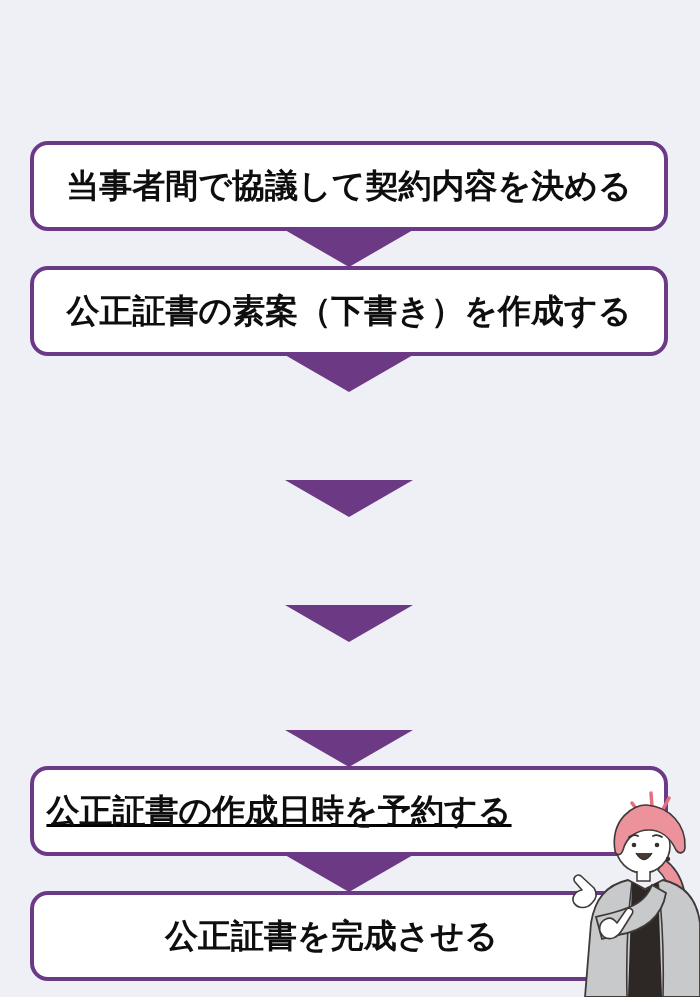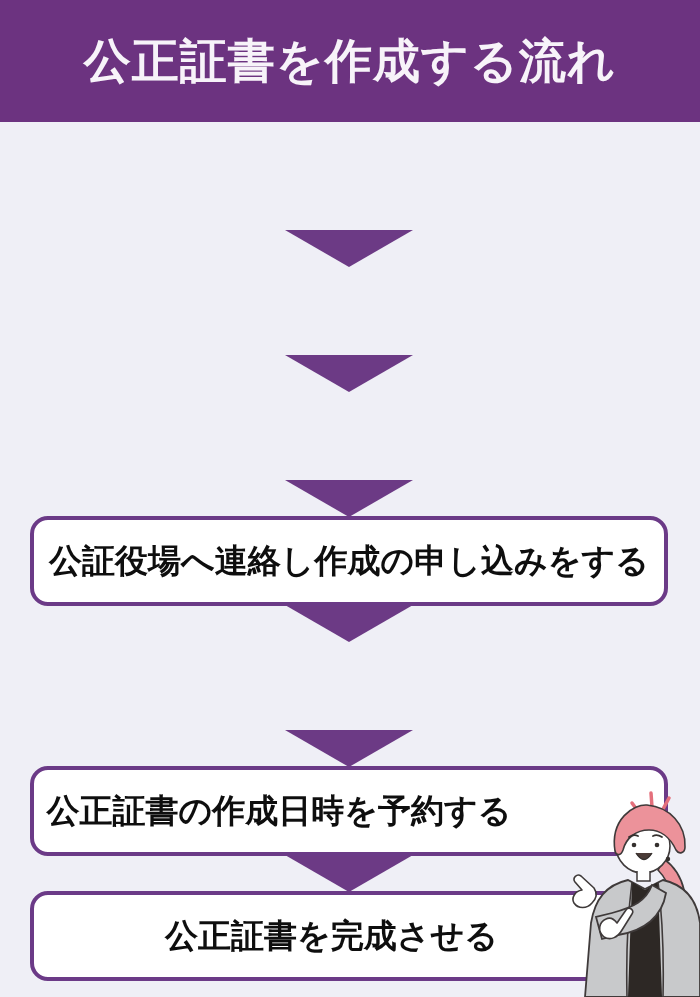--- a/index.html
+++ b/index.html
@@ -49,21 +49,21 @@
     justify-content: center;
     z-index: 2;
   }
   .step span {
     font-size: 33px;
     font-weight: 700;
     color: var(--step-text, #0E0E0E);
     white-space: nowrap;
     letter-spacing: 0px;
   }
-  .step.shift-left  { padding-right: 140px; }
+  .step.shift-left  { padding-right: 140px; text-decoration: underline; }
   .step.shift-slight{ padding-right: 35px; }
   
   .arrow {
     position: absolute;
     left: 285px;
     width: 128px;
     height: 37px;
     background: var(--arrow, #6C3A85);
     clip-path: polygon(0 0, 100% 0, 50% 100%);
     z-index: 1;
@@ -76,33 +76,33 @@
     width: 152px;
     height: 214px;
     z-index: 5;
   }
 </style>
 </head>
 <body>
 
 <div class="stage">
 
-  <header class="banner">
-    <h1>公正証書を作成する流れ</h1>
-  </header>
 
+  <div class="step" style="top:141px">
+    <span>当事者間で協議して契約内容を決める</span>
+  </div>
   <div class="arrow" style="top:230px"></div>
 
+  <div class="step" style="top:266px">
+    <span>公正証書の素案（下書き）を作成する</span>
+  </div>
   <div class="arrow" style="top:355px"></div>
 
   <div class="arrow" style="top:480px"></div>
 
-  <div class="step" style="top:516px">
-    <span>公証役場へ連絡し作成の申し込みをする</span>
-  </div>
   <div class="arrow" style="top:605px"></div>
 
   <div class="arrow" style="top:730px"></div>
 
   <div class="step shift-left" style="top:766px">
     <span>公正証書の作成日時を予約する</span>
   </div>
   <div class="arrow" style="top:855px"></div>
 
   <div class="step shift-slight" style="top:891px">

